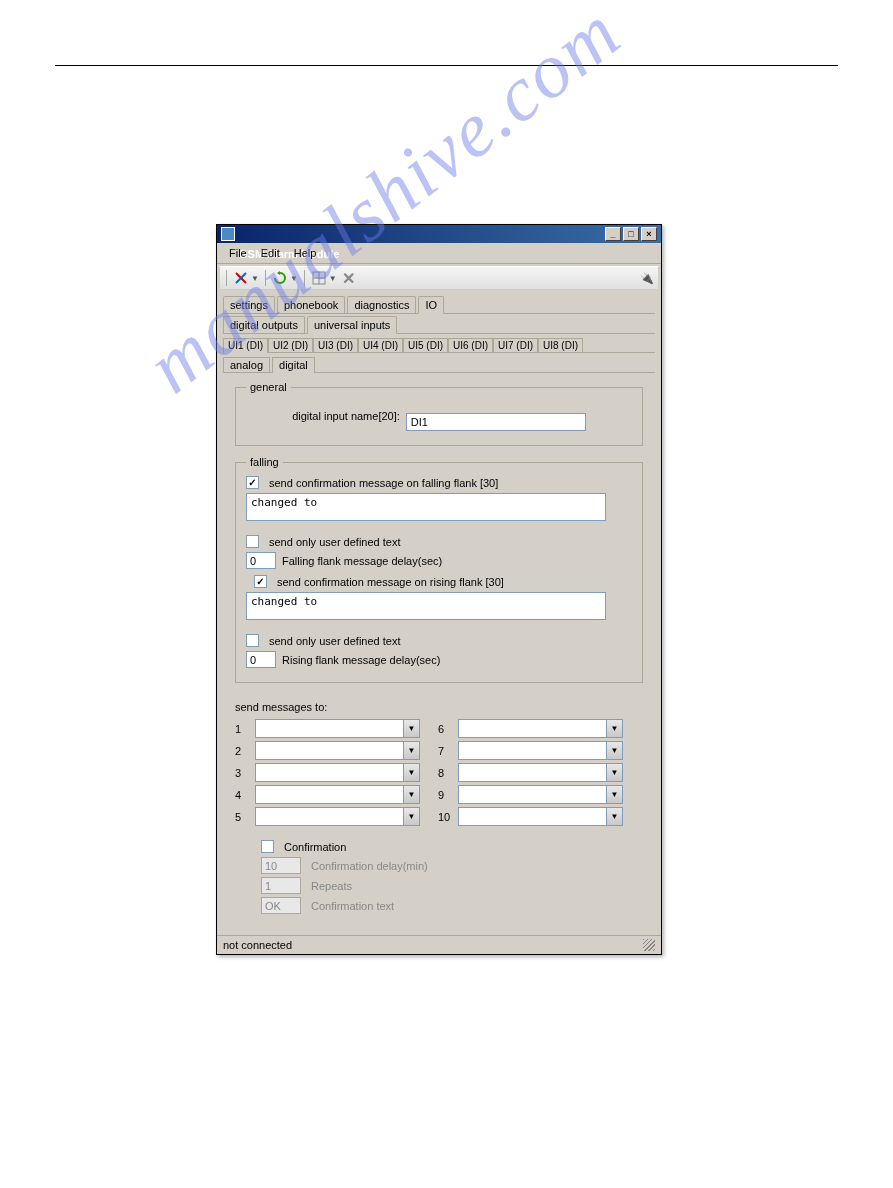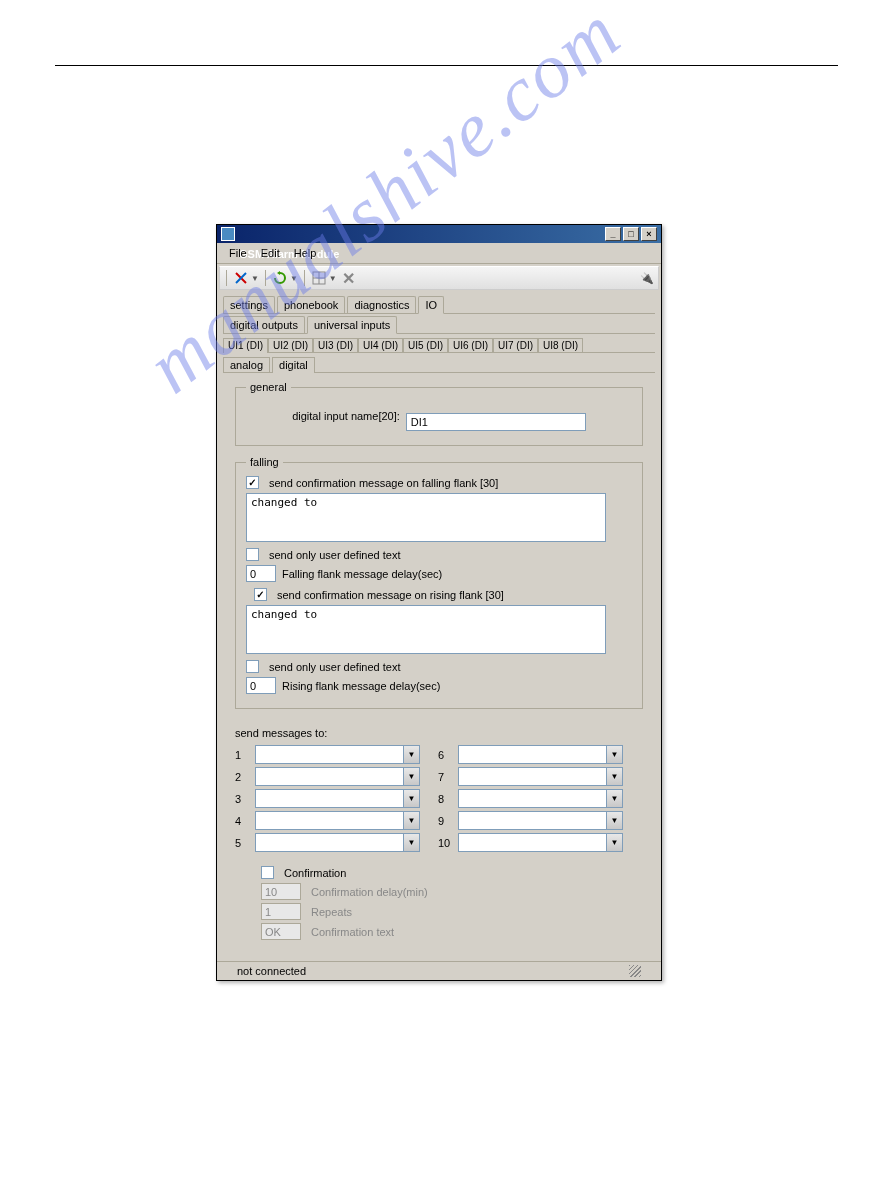--- a/index.html
+++ b/index.html
@@ -199,23 +199,23 @@
   font-size: 11px;
   height: 18px;
   margin-top: 12px;
 }
 .input-textarea {
   border: 1px solid #7f9db9;
   background: #fff;
   padding: 2px 4px;
   font-size: 11px;
   width: 360px;
-  height: 49px;
+  height: 28px;
   display: block;
-  margin-bottom: 6px;
+  margin-bottom: 14px;
   resize: none;
 }
 .checkbox {
   width: 13px;
   height: 13px;
   border: 1px solid #7f9db9;
   background: #fff;
   display: inline-flex;
   align-items: center;
   justify-content: center;
@@ -297,21 +297,21 @@
   padding: 1px 3px;
   font-size: 11px;
   height: 17px;
 }
 .conf-label {
   color: #888;
   text-align: right;
 }
 .status-bar {
   border-top: 1px solid #aca899;
-  padding: 3px 20px;
+  padding: 3px 6px;
   font-size: 11px;
   background: #d4d0c8;
   display: flex;
   justify-content: space-between;
 }
 .resize-grip {
   width: 12px;
   height: 12px;
   background: repeating-linear-gradient(135deg, #888 0 1px, transparent 1px 3px);
   align-self: flex-end;

